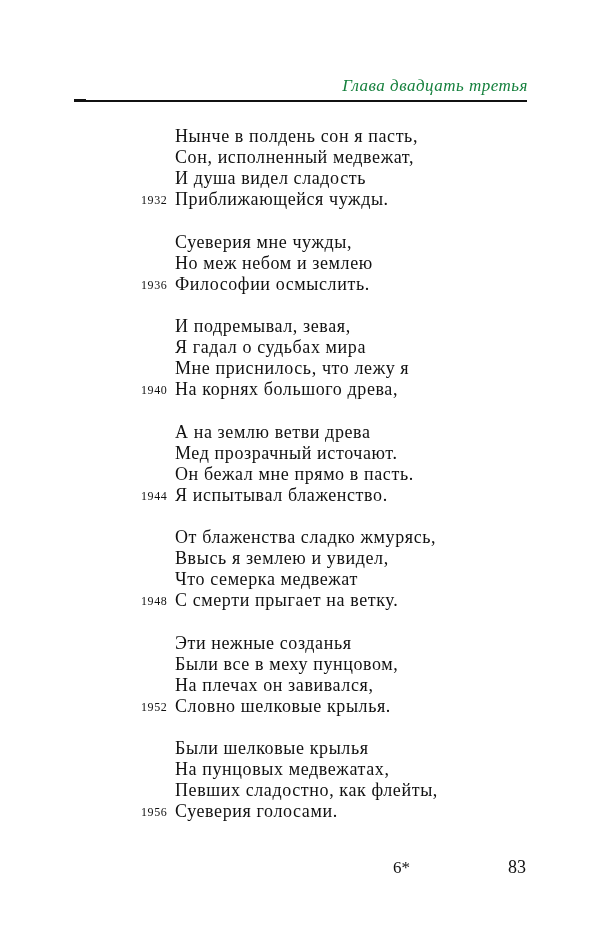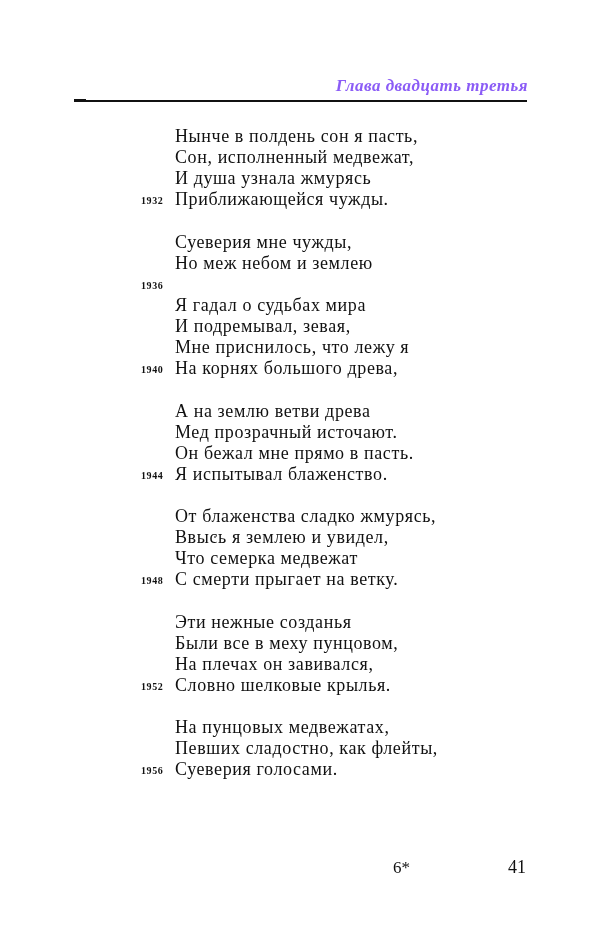--- a/index.html
+++ b/index.html
@@ -14,24 +14,24 @@
       overflow: hidden;
       font-family: "DejaVu Serif", "Liberation Serif", serif;
       color: #111111;
     }
     .running-head {
       position: absolute;
       top: 76px;
       right: 72px;
       font-family: "Liberation Serif", "DejaVu Serif", serif;
       font-style: italic;
-      font-weight: bold;
+      font-weight: normal;
       font-size: 17px;
       letter-spacing: 0.5px;
-      color: #8b5cf6;
+      color: #15803d;
     }
     .head-rule {
       position: absolute;
       top: 100px;
       left: 74px;
       width: 453px;
       height: 2px;
       background: #111;
     }
     .head-rule-left {
@@ -58,22 +58,22 @@
       line-height: 21px;
       white-space: nowrap;
       letter-spacing: 0.6px;
       color: #111;
     }
     .line-number {
       position: absolute;
       left: -34px;
       top: 1px;
       font-family: "Liberation Serif", "DejaVu Serif", serif;
-      font-size: 10px;
-      font-weight: bold;
+      font-size: 12px;
+      font-weight: normal;
       color: #111;
     }
     .signature {
       position: absolute;
       top: 858px;
       left: 393px;
       font-family: "Liberation Serif", "DejaVu Serif", serif;
       font-size: 17px;
       color: #111;
     }
@@ -100,38 +100,39 @@
 
 <div class="running-head">Глава двадцать третья</div>
 <div class="head-rule-left"></div>
 <div class="head-rule"></div>
 
 <div class="poem">
 
   <div class="stanza">
     <div class="line">Нынче в полдень сон я пасть,</div>
     <div class="line">Сон, исполненный медвежат,</div>
-    <div class="line">И душа узнала жмурясь</div>
+    <div class="line">И душа видел сладость</div>
     <div class="line">
       <span class="line-number">1932</span>
       <span>Приближающейся чужды.</span>
     </div>
   </div>
 
   <div class="stanza">
     <div class="line">Суеверия мне чужды,</div>
     <div class="line">Но меж небом и землею</div>
     <div class="line">
       <span class="line-number">1936</span>
+      <span>Философии осмыслить.</span>
     </div>
   </div>
 
   <div class="stanza">
+    <div class="line">И подремывал, зевая,</div>
     <div class="line">Я гадал о судьбах мира</div>
-    <div class="line">И подремывал, зевая,</div>
     <div class="line">Мне приснилось, что лежу я</div>
     <div class="line">
       <span class="line-number">1940</span>
       <span>На корнях большого древа,</span>
     </div>
   </div>
 
   <div class="stanza">
     <div class="line">А на землю ветви древа</div>
     <div class="line">Мед прозрачный источают.</div>
@@ -156,26 +157,27 @@
     <div class="line">Эти нежные созданья</div>
     <div class="line">Были все в меху пунцовом,</div>
     <div class="line">На плечах он завивался,</div>
     <div class="line">
       <span class="line-number">1952</span>
       <span>Словно шелковые крылья.</span>
     </div>
   </div>
 
   <div class="stanza">
+    <div class="line">Были шелковые крылья</div>
     <div class="line">На пунцовых медвежатах,</div>
     <div class="line">Певших сладостно, как флейты,</div>
     <div class="line">
       <span class="line-number">1956</span>
       <span>Суеверия голосами.</span>
     </div>
   </div>
 
 </div>
 
 <div class="speck"></div>
 
 <div class="signature">6*</div>
-<div class="page-number">41</div>
+<div class="page-number">83</div>
 
 </body></html>

